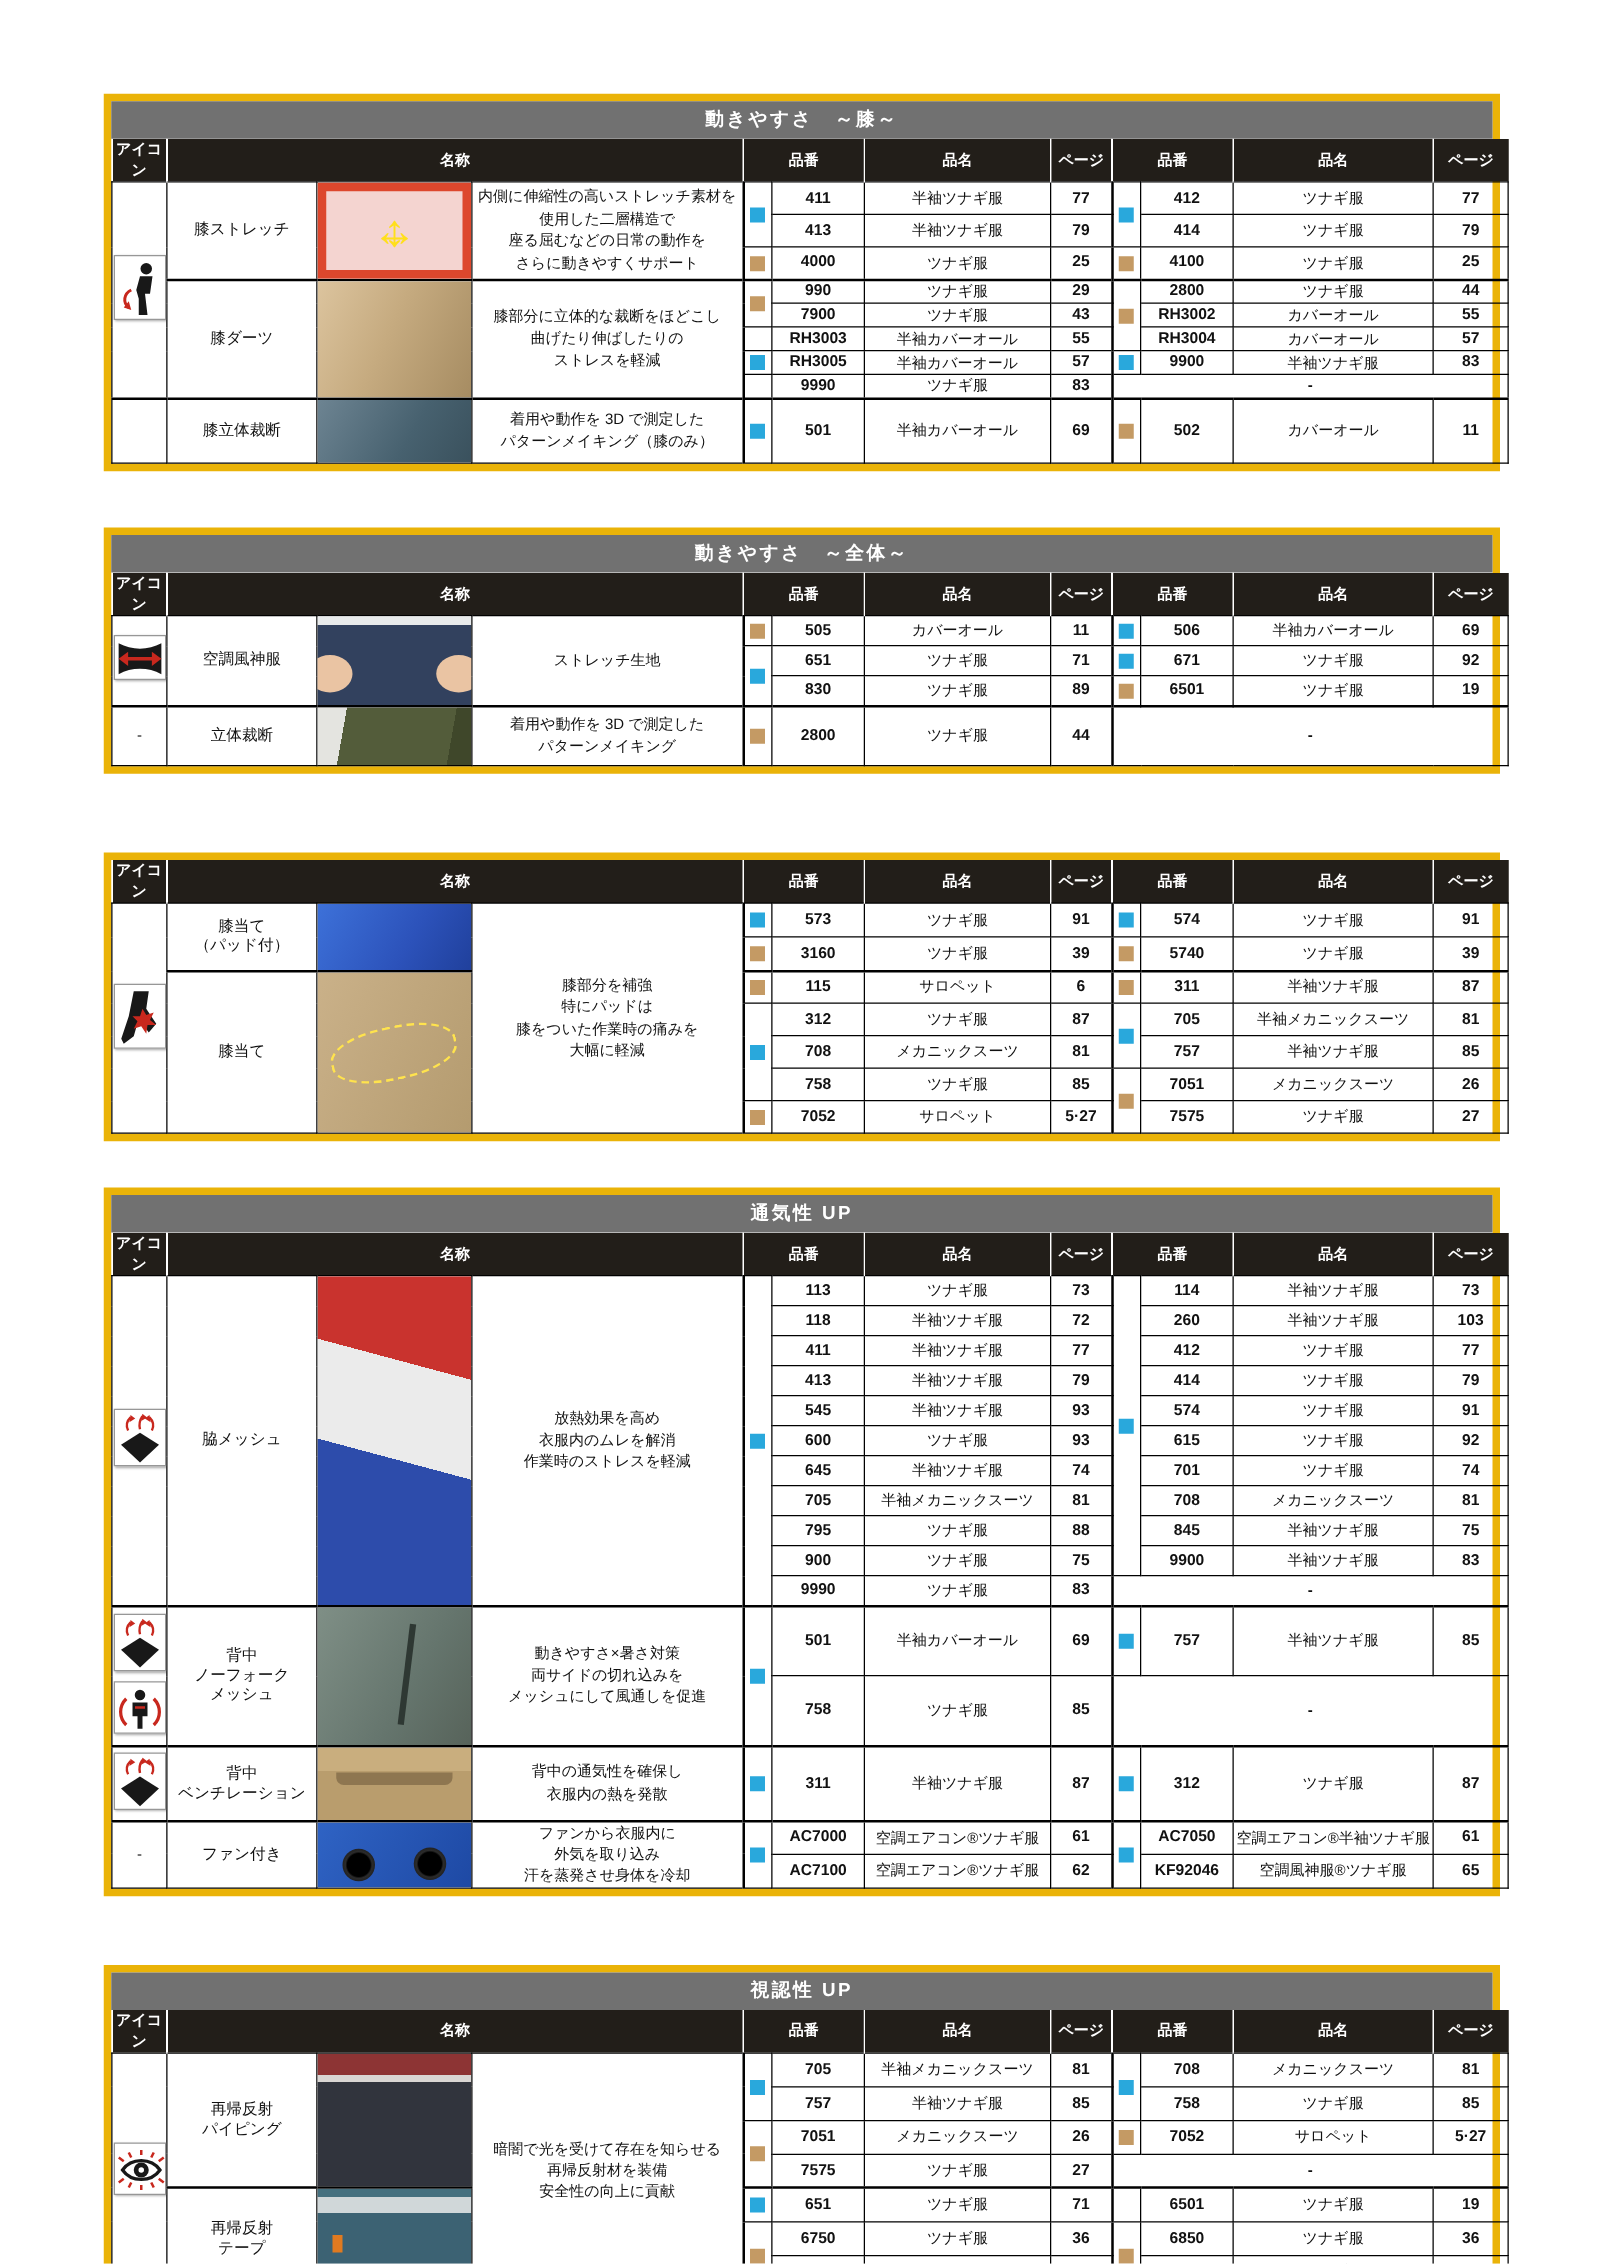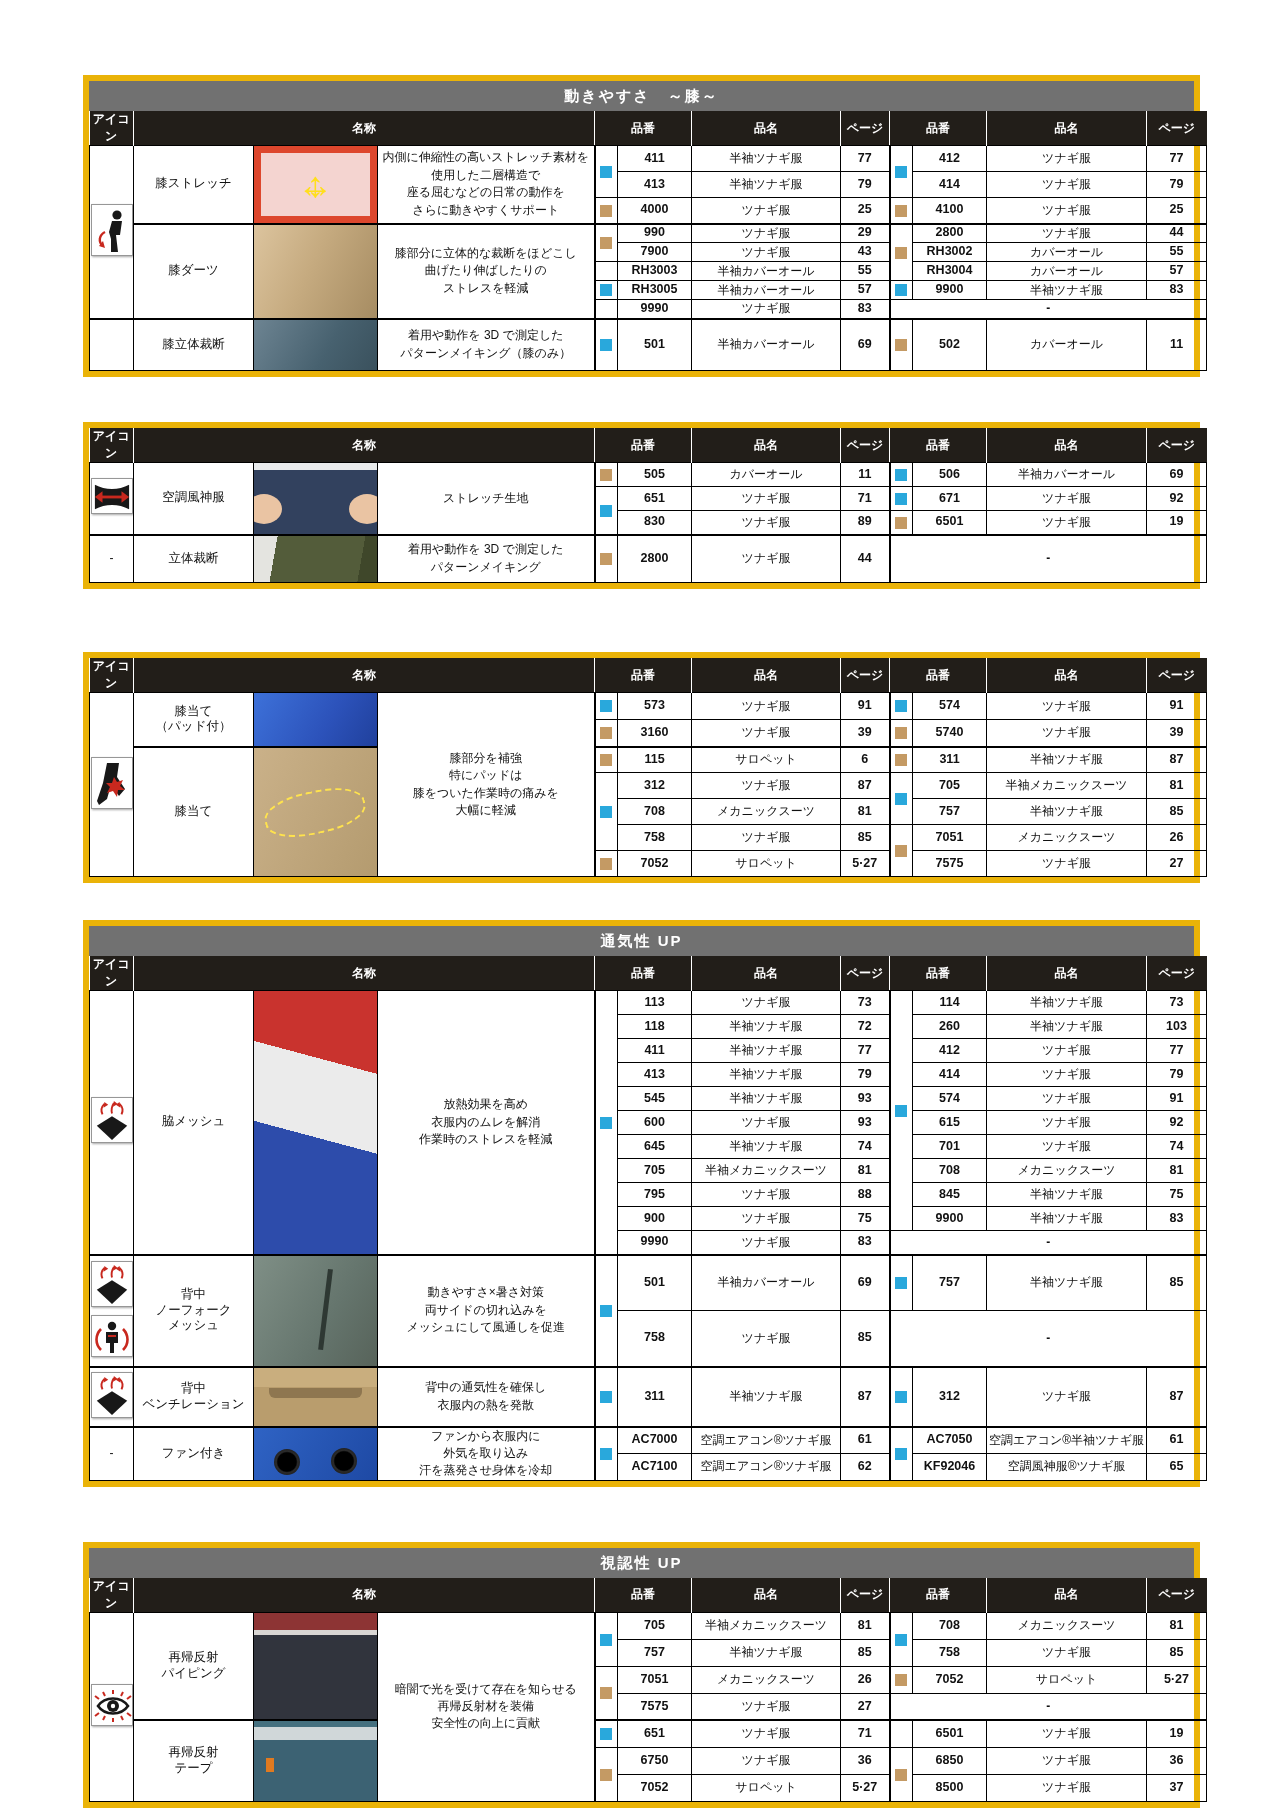--- a/index.html
+++ b/index.html
@@ -204,20 +204,21 @@
               <td class="page-cell fsep">69</td>
               <td class="swatch-cell tl fsep"><span class="sw" style="background: rgb(196, 154, 100);"></span></td>
               <td class="code-cell fsep">502</td>
               <td class="prod-cell fsep">カバーオール</td>
               <td class="page-cell fsep">11</td>
             </tr>
           </tbody>
         </table>
       </section>
       <section class="cat">
+        <div class="tbar">動きやすさ　～全体～</div>
         <table class="cat-table">
           <colgroup>
             <col style="width: 44px;">
             <col style="width: 120px;">
             <col style="width: 124px;">
             <col style="width: 217px;">
             <col style="width: 23px;">
             <col style="width: 74px;">
             <col style="width: 149px;">
             <col style="width: 49px;">

